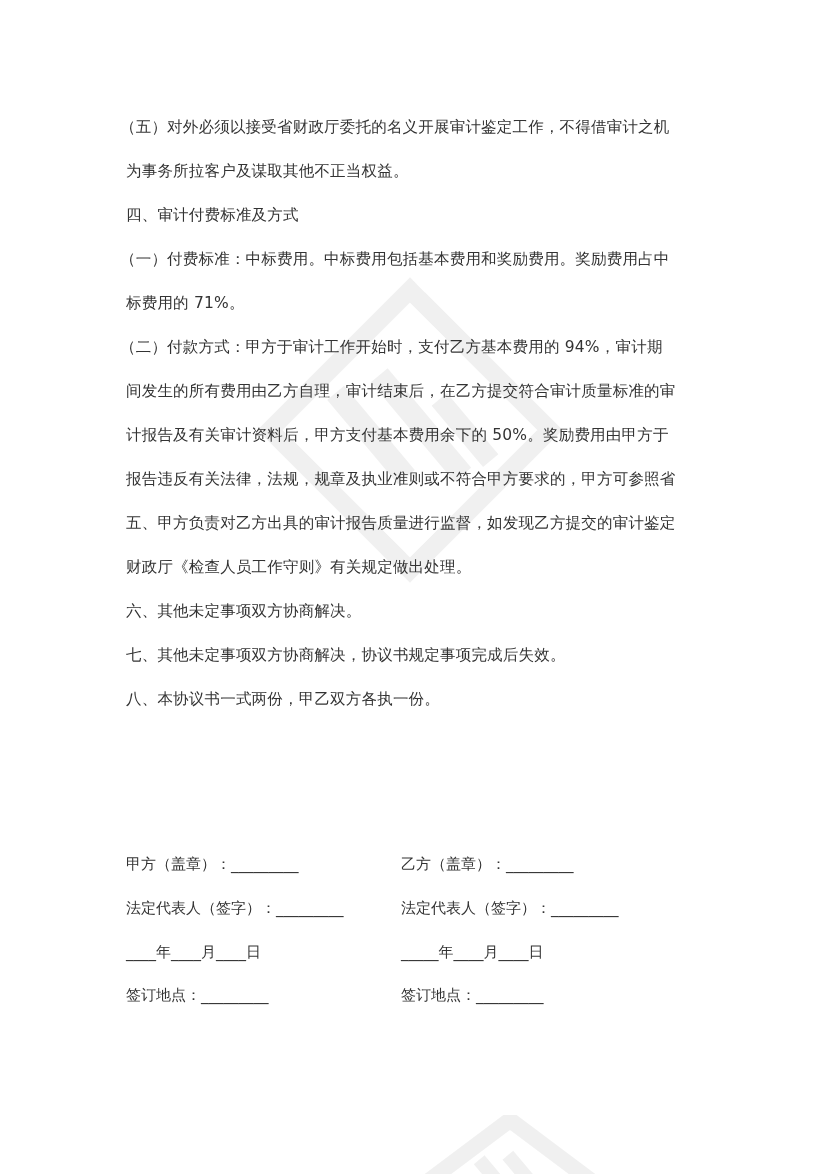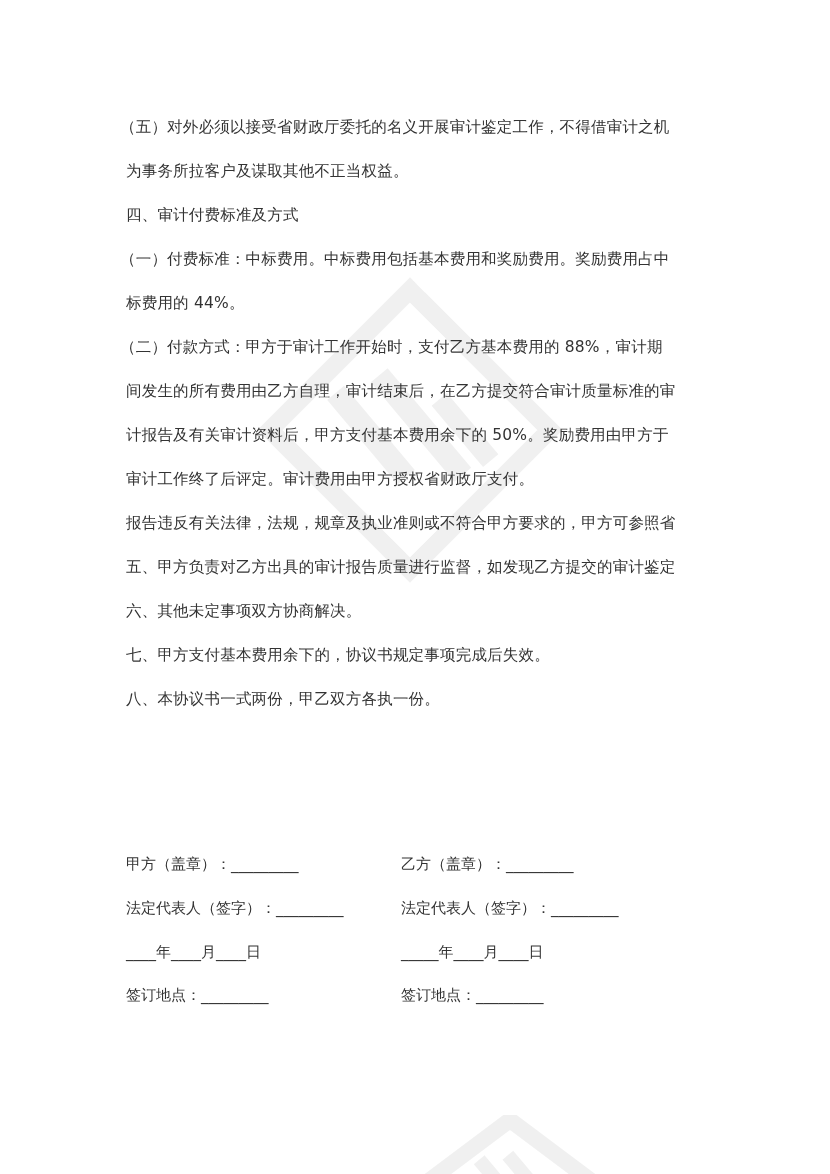--- a/index.html
+++ b/index.html
@@ -106,37 +106,37 @@
   <div class="content">
     <div class="para">
       <span class="line indent-half">（五）对外必须以接受省财政厅委托的名义开展审计鉴定工作，不得借审计之机</span>
       <span class="line">为事务所拉客户及谋取其他不正当权益。</span>
     </div>
     <div class="para">
       <span class="line">四、审计付费标准及方式</span>
     </div>
     <div class="para">
       <span class="line indent-half">（一）付费标准：中标费用。中标费用包括基本费用和奖励费用。奖励费用占中</span>
-      <span class="line">标费用的 44%。</span>
+      <span class="line">标费用的 71%。</span>
     </div>
     <div class="para">
-      <span class="line indent-half">（二）付款方式：甲方于审计工作开始时，支付乙方基本费用的 88%，审计期</span>
+      <span class="line indent-half">（二）付款方式：甲方于审计工作开始时，支付乙方基本费用的 94%，审计期</span>
       <span class="line">间发生的所有费用由乙方自理，审计结束后，在乙方提交符合审计质量标准的审</span>
       <span class="line">计报告及有关审计资料后，甲方支付基本费用余下的 50%。奖励费用由甲方于</span>
-      <span class="line">审计工作终了后评定。审计费用由甲方授权省财政厅支付。</span>
     </div>
     <div class="para">
       <span class="line">报告违反有关法律，法规，规章及执业准则或不符合甲方要求的，甲方可参照省</span>
       <span class="line">五、甲方负责对乙方出具的审计报告质量进行监督，如发现乙方提交的审计鉴定</span>
+      <span class="line">财政厅《检查人员工作守则》有关规定做出处理。</span>
     </div>
     <div class="para">
       <span class="line">六、其他未定事项双方协商解决。</span>
     </div>
     <div class="para">
-      <span class="line">七、甲方支付基本费用余下的，协议书规定事项完成后失效。</span>
+      <span class="line">七、其他未定事项双方协商解决，协议书规定事项完成后失效。</span>
     </div>
     <div class="para">
       <span class="line">八、本协议书一式两份，甲乙双方各执一份。</span>
     </div>
   </div>
 
   <div class="sign-block">
     <div class="sign-row">
       <span class="sign-col-left">甲方（盖章）：_________</span>
       <span class="sign-col-right">乙方（盖章）：_________</span>

